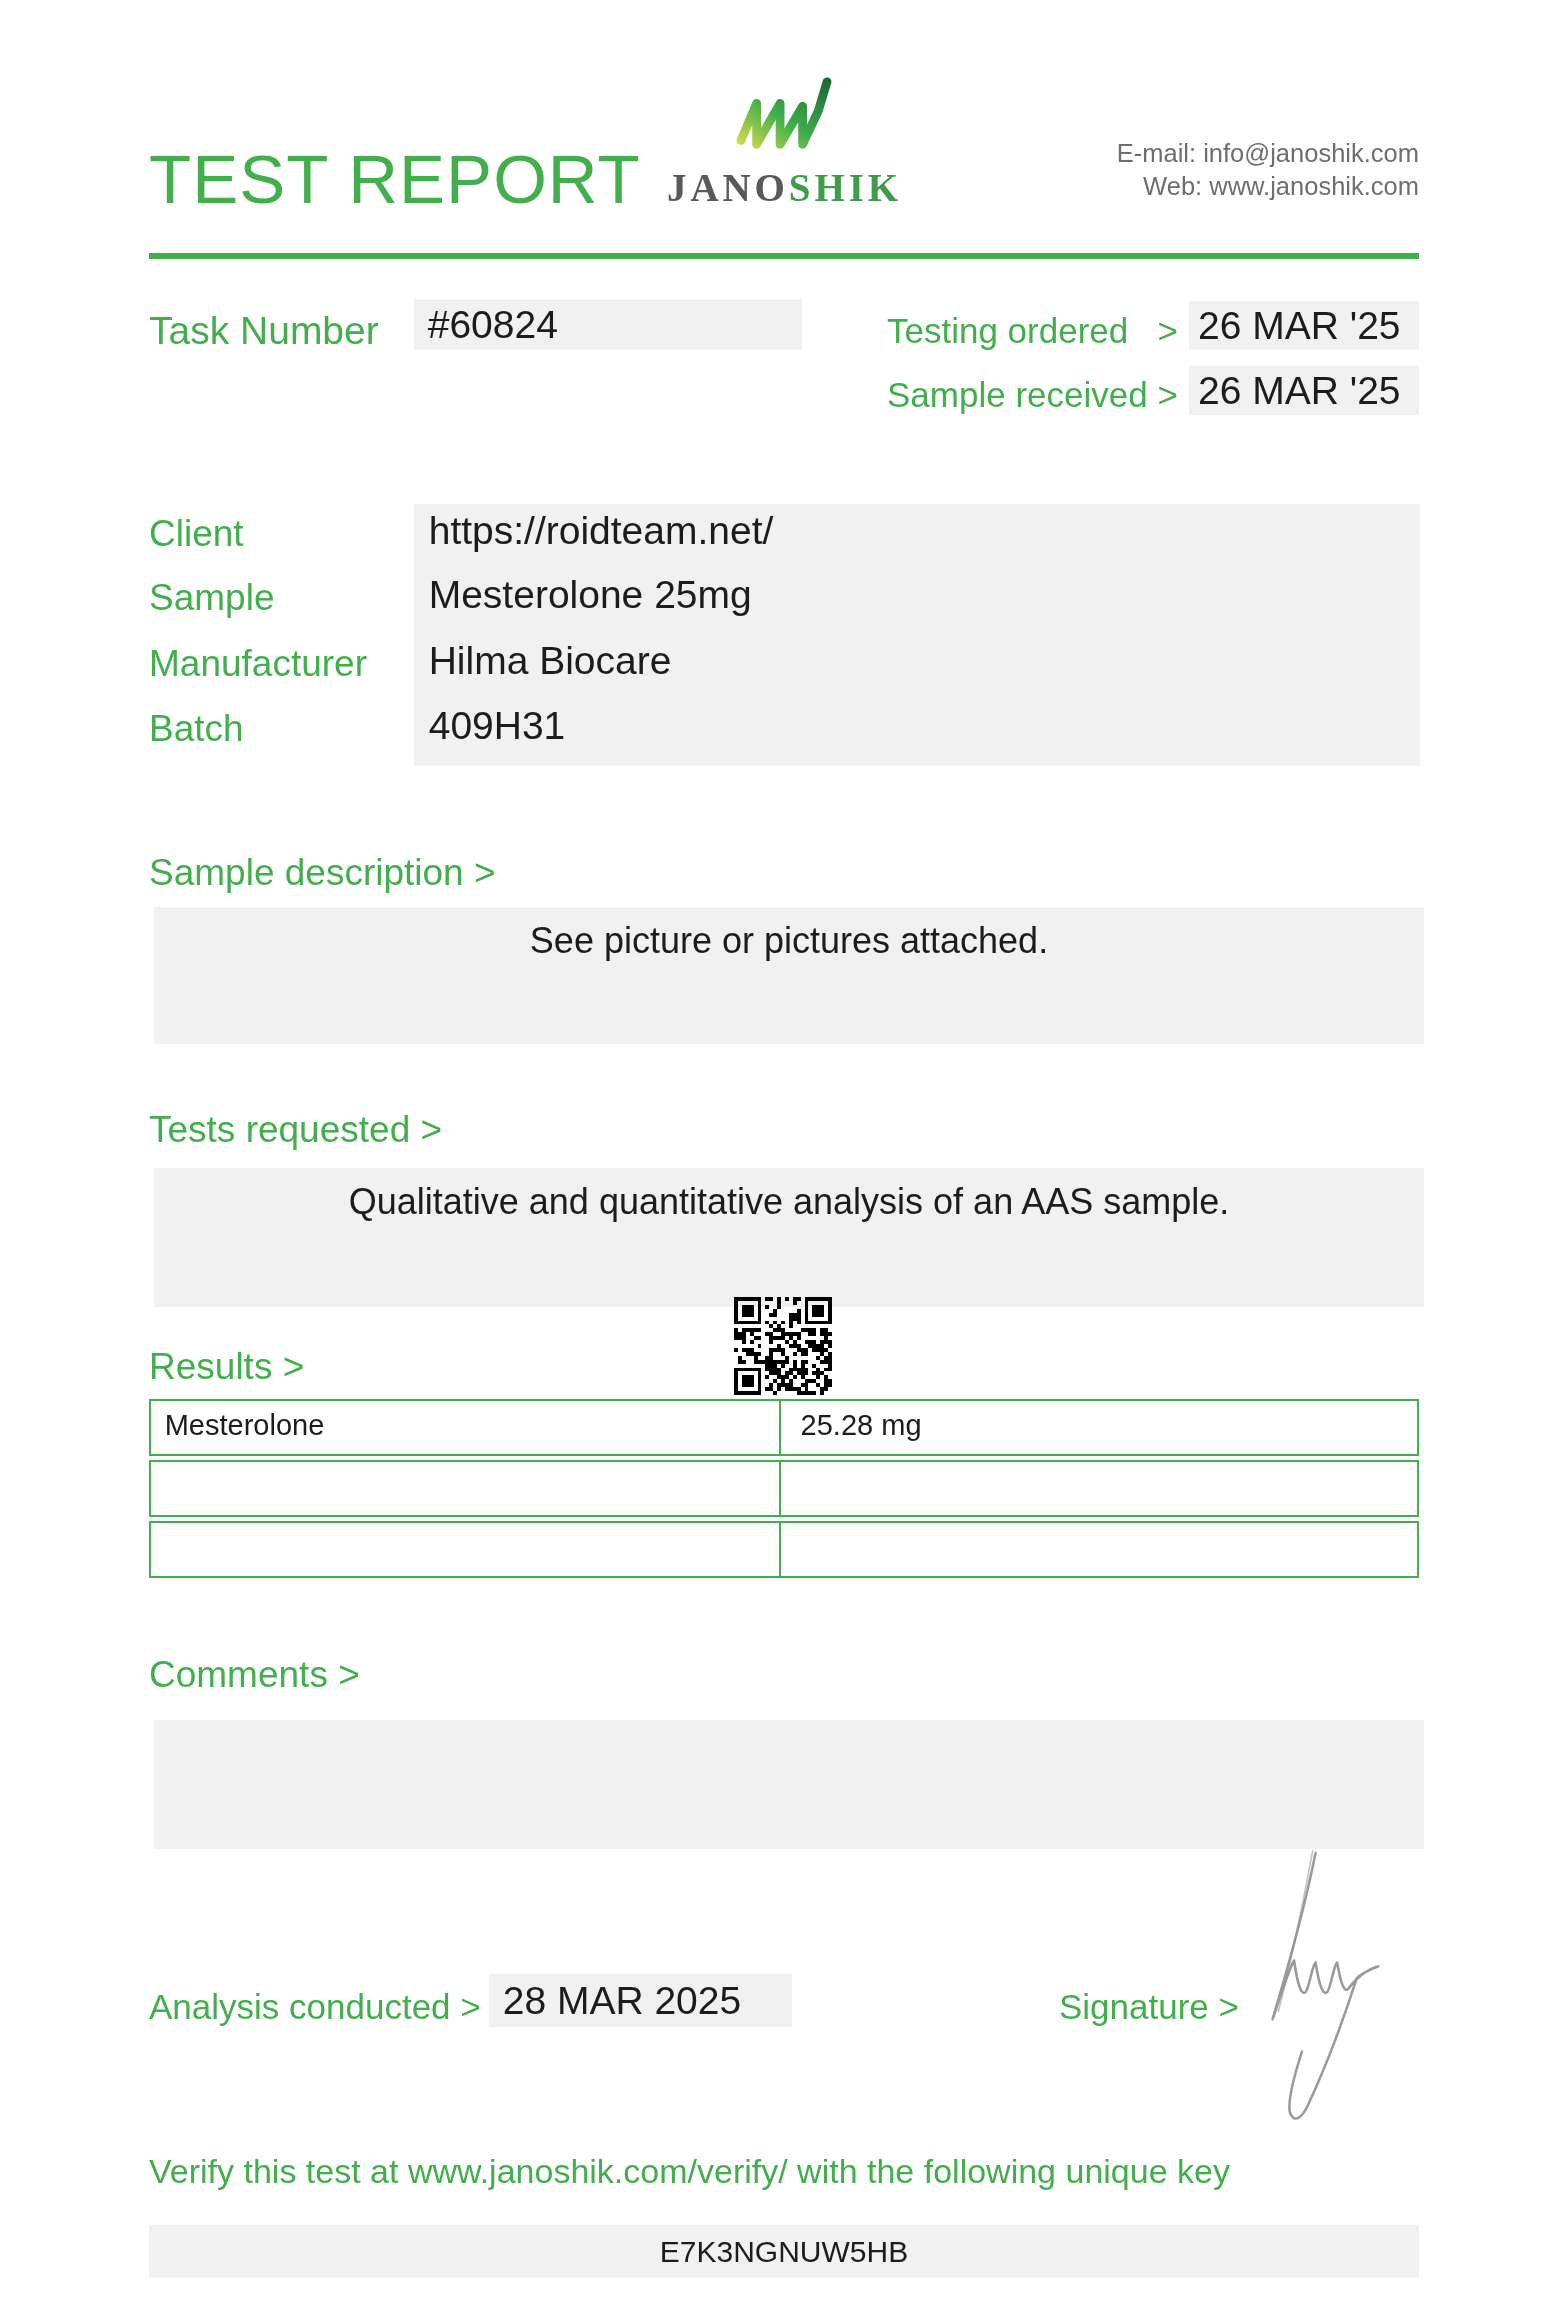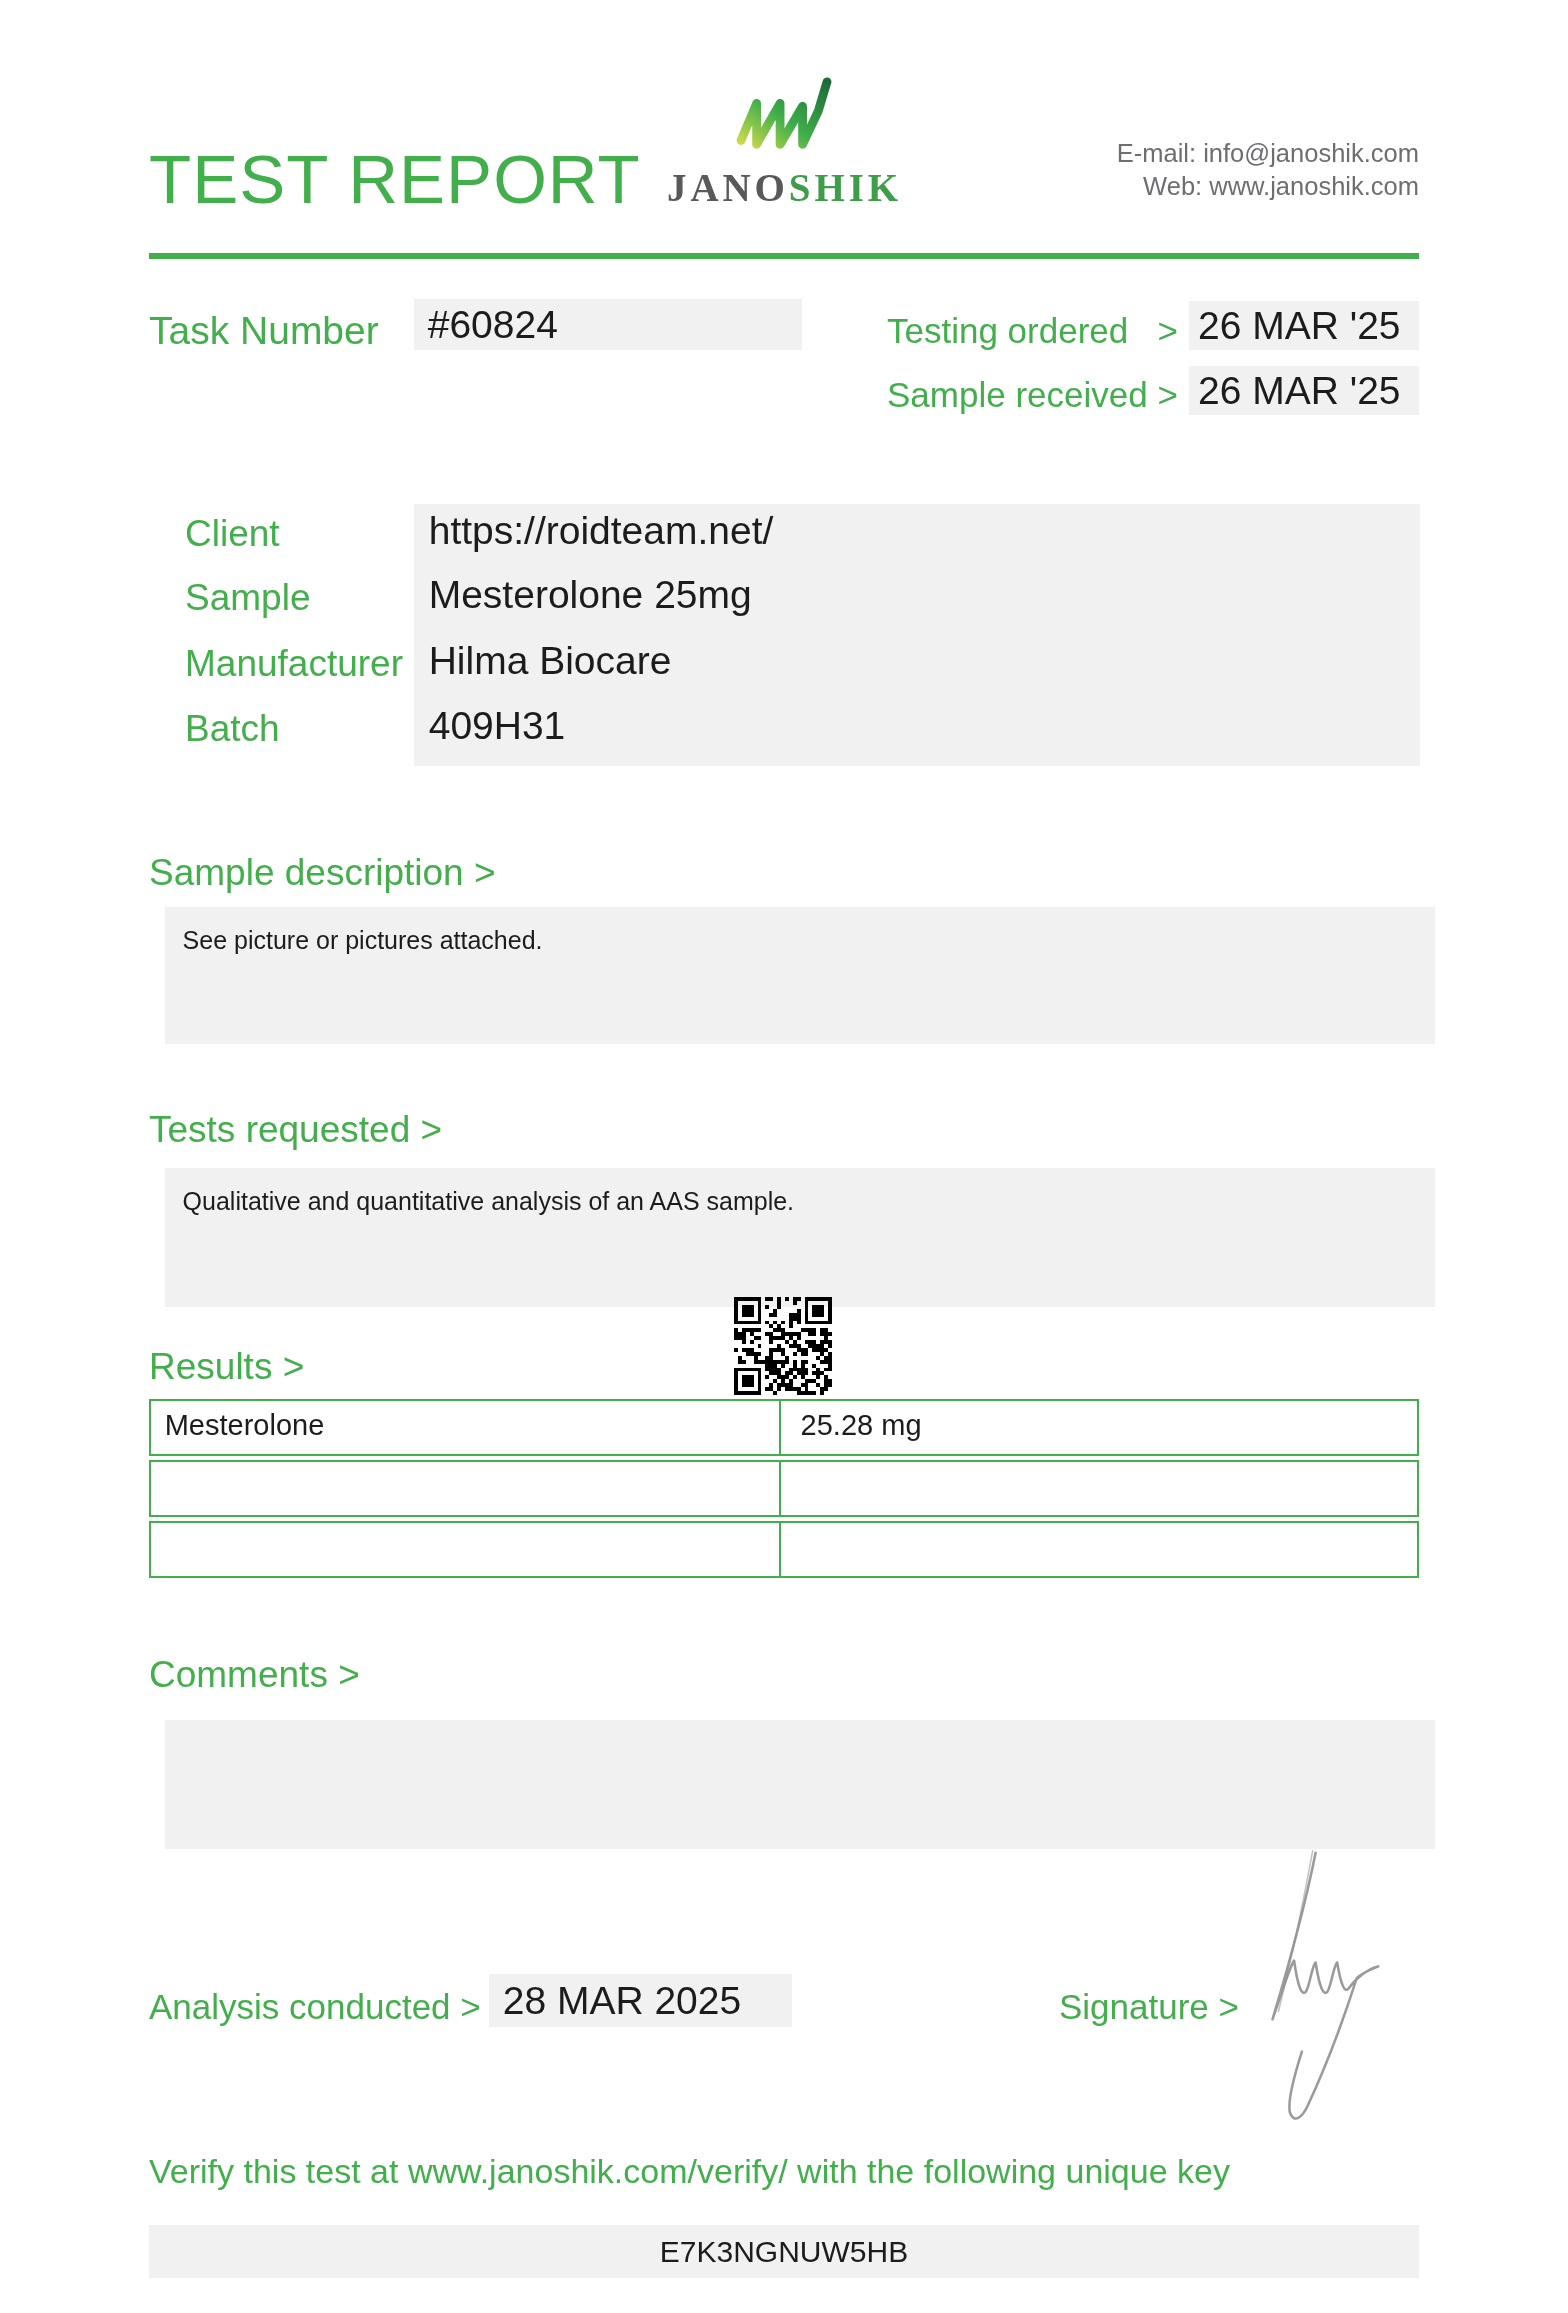--- a/index.html
+++ b/index.html
@@ -32,26 +32,26 @@
   .task-label{left:149px;top:308px;font-size:39px;}
   .task-box{left:414px;top:299px;width:388px;height:51px;line-height:51px;padding-left:13.7px;font-size:39px;}
   .date-label{left:887px;width:291px;display:flex;justify-content:space-between;font-size:35px;}
   .date-label-1{top:310px;}
   .date-label-2{top:374px;}
   .date-box{left:1189px;width:230px;height:49px;line-height:49px;padding-left:9px;font-size:39px;}
   .date-box-1{top:301px;}
   .date-box-2{top:366px;}
 
   
-  .detail-label{left:149px;font-size:37px;margin-left:36px;}
+  .detail-label{left:149px;font-size:37px;}
   .detail-box{left:414px;width:1006px;height:67px;line-height:53px;padding-left:14.7px;font-size:39px;}
 
   
   .section-head{font-size:37px;}
-  .bigbox{left:165px;width:1270px;padding:15.7px 17.6px;font-size:25px;line-height:35px;color:var(--ink);}
+  .bigbox{left:154px;width:1270px;padding:15.7px 17.6px;font-size:36px;line-height:35px;color:var(--ink);text-align:center;}
 
   
   .rtable{position:absolute;left:149px;top:1399px;width:1270px;}
   .rrow{display:flex;height:57px;border:2.9px solid var(--green);margin-bottom:3.9px;background:#fff;}
   .rcell-a{flex:0 0 630px;border-right:2.9px solid var(--green);font-size:29px;line-height:49px;padding-left:13.7px;color:var(--ink);}
   .rcell-b{flex:1;font-size:29px;line-height:49px;padding-left:19.6px;color:var(--ink);}
 
   .qr{position:absolute;left:734px;top:1297px;width:98px;height:98px;}
 
   

